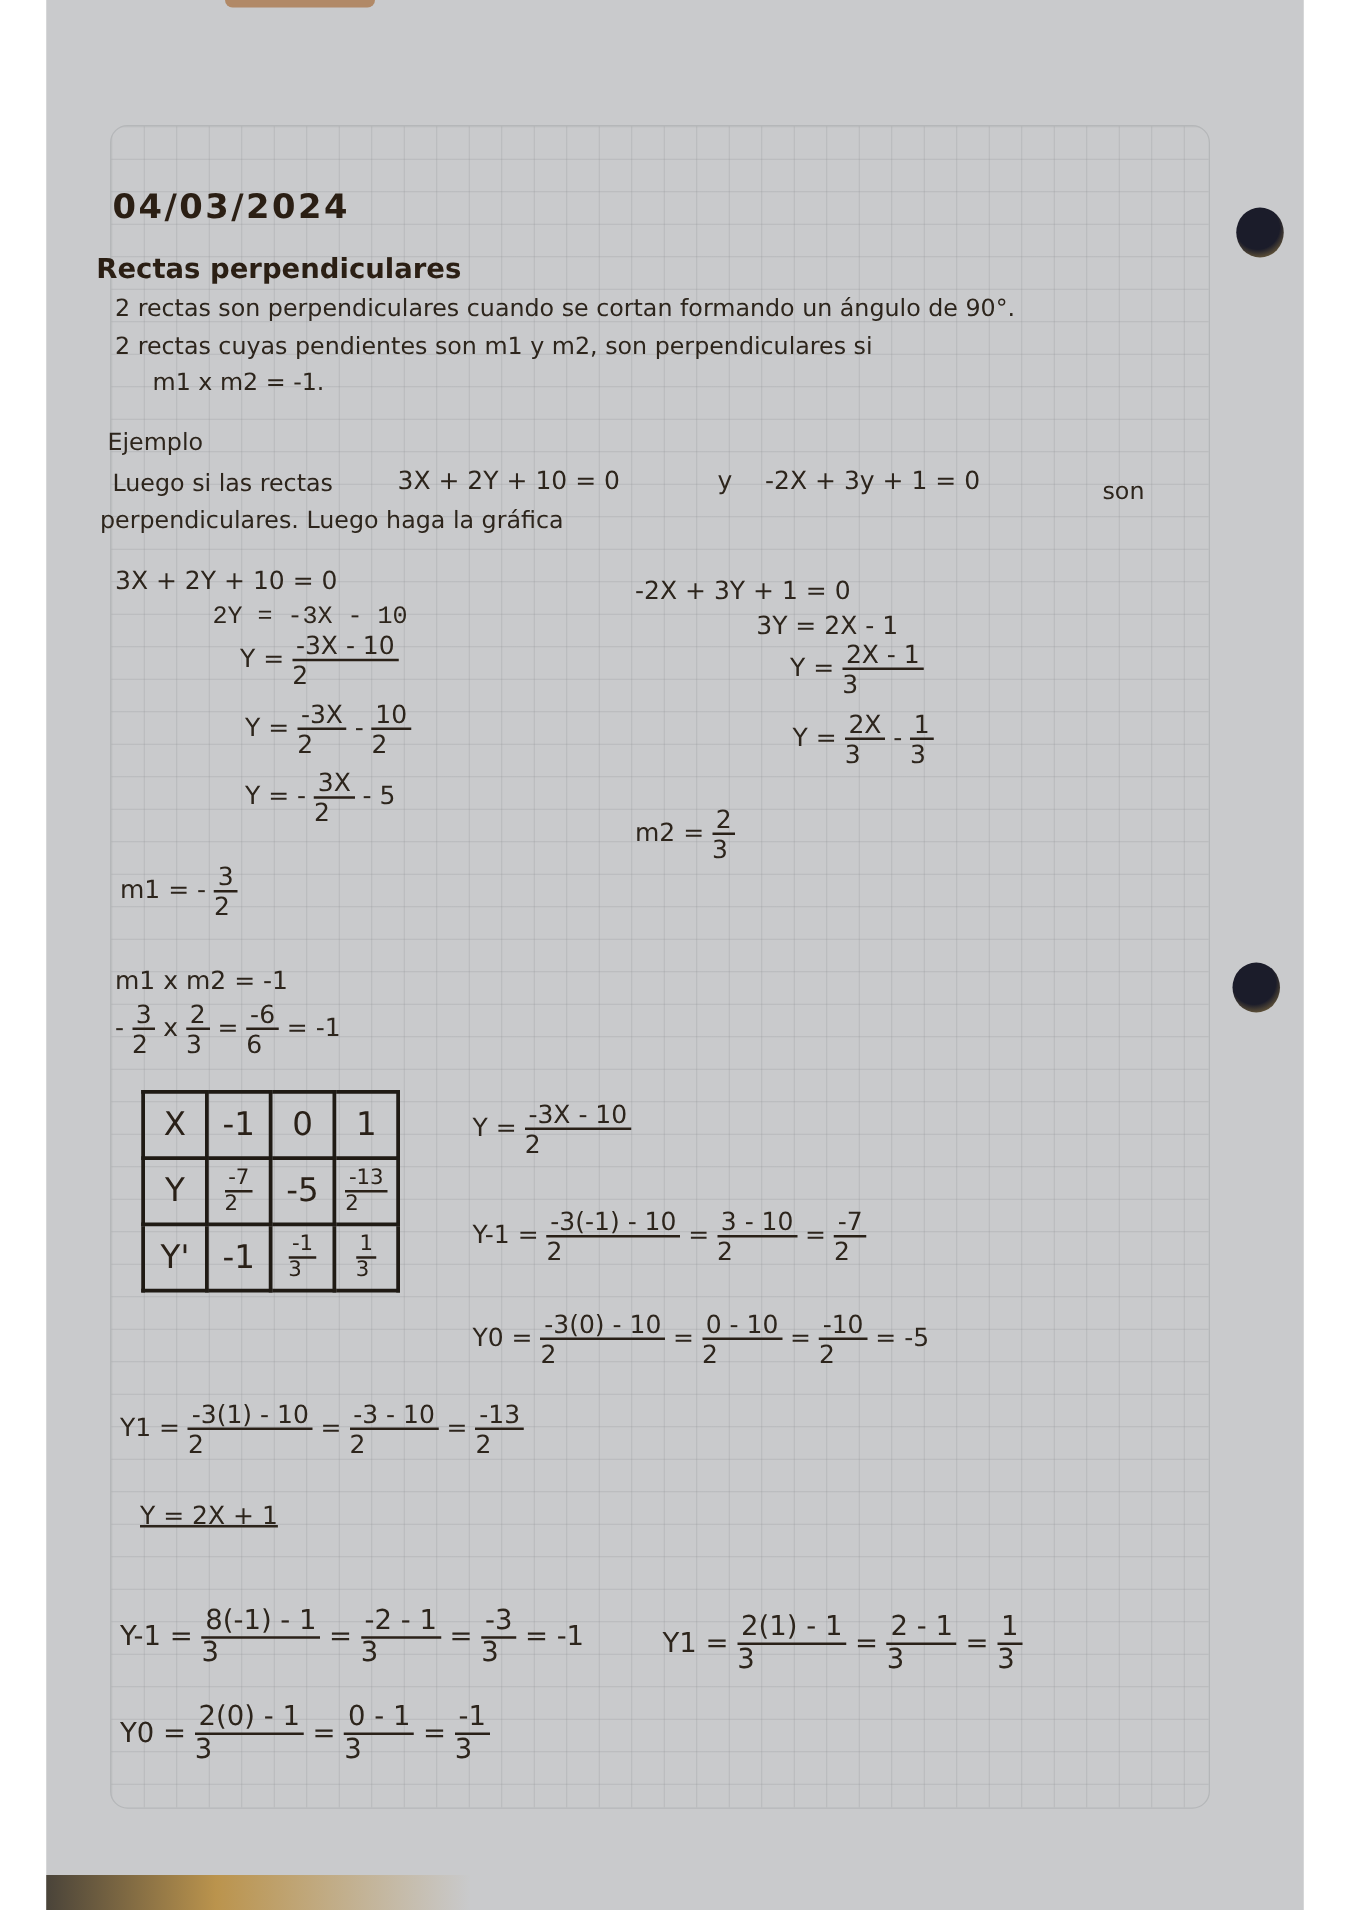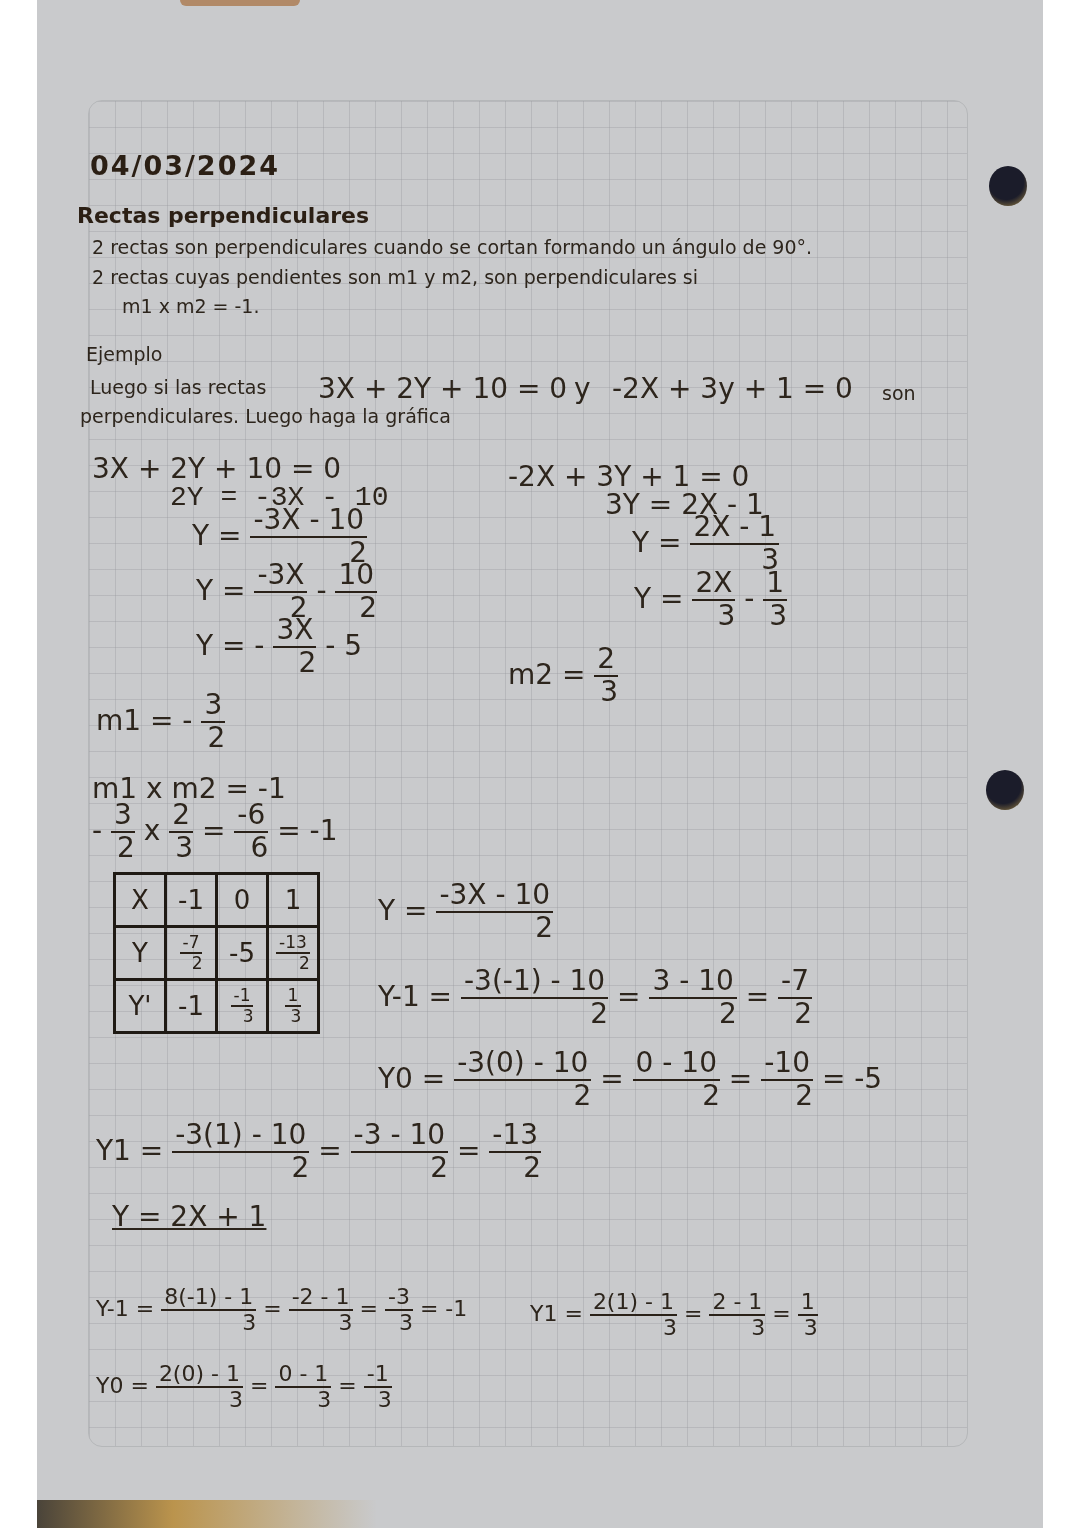--- a/index.html
+++ b/index.html
@@ -30,22 +30,22 @@
   }
   .stain-bottom {
     position:absolute; left:37px; top:1500px; width:340px; height:28px;
     background:linear-gradient(to right, #2a2215 0%, #b7862d 40%, rgba(201,202,204,0) 100%);
     opacity:.8;
   }
   .ink { position:absolute; color:#2a2118; white-space:nowrap; font-family:"DejaVu Sans", sans-serif; }
   .date { font-size:27px; font-weight:bold; letter-spacing:2px; color:#2b1f14; }
   .title { font-size:22px; font-weight:bold; color:#2b1f14; }
   .txt { font-size:19px; color:#2d251c; }
-  .eq { font-size:28px; color:#2d251c; }
-  .frac { display:inline-flex; flex-direction:column; align-items:flex-end; vertical-align:middle; }
+  .eq { font-size:20px; color:#2d251c; }
+  .frac { display:inline-flex; flex-direction:column; align-items:flex-start; vertical-align:middle; }
   .frac .num { border-bottom:2px solid #2a2118; padding:0 3px; line-height:1.1; }
   .frac .den { line-height:1.1; }
   table.vals {
     position:absolute; left:113px; top:872px; border-collapse:collapse;
     font-size:26px; color:#2a2118;
   }
   table.vals td { border:3px solid #1f1a14; width:48px; height:50px; text-align:center; padding:0; }
   table.vals td .frac { font-size:17px; }
 </style>
 </head>

